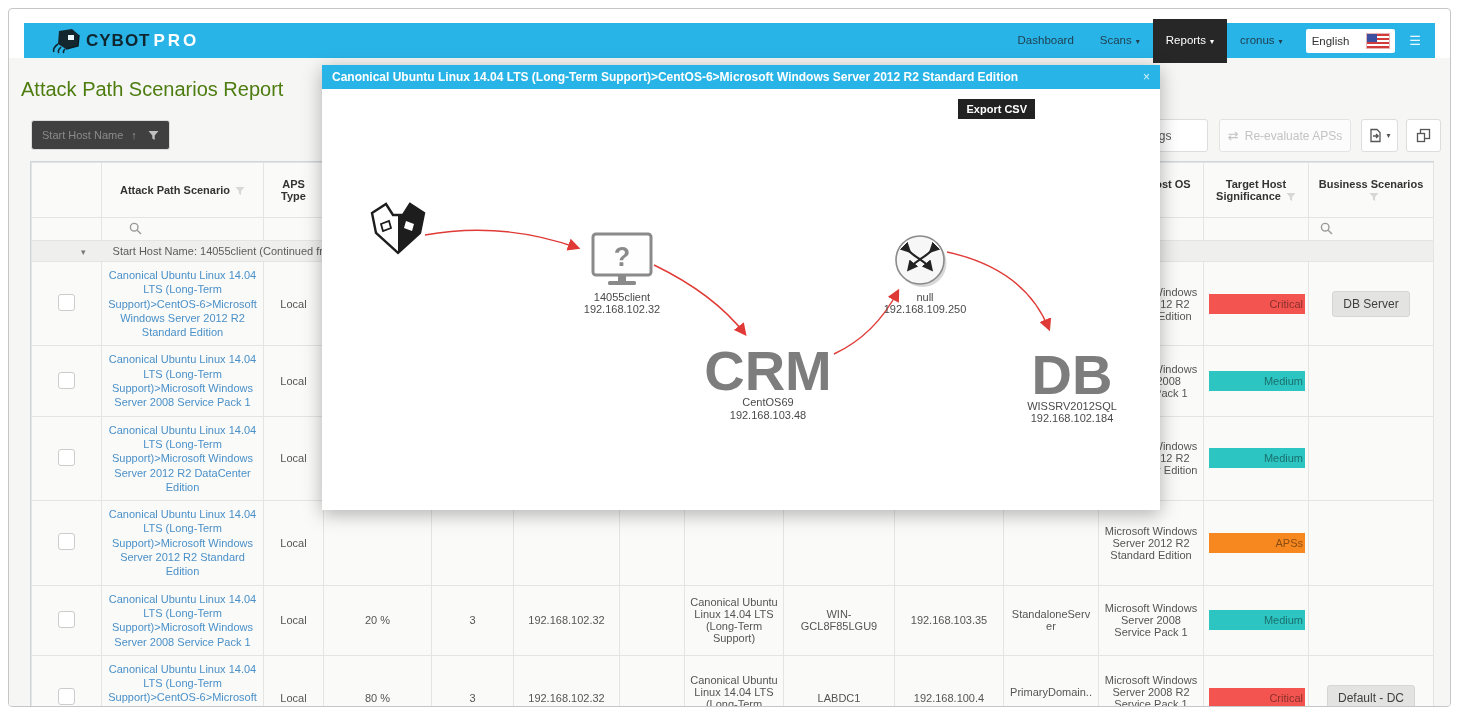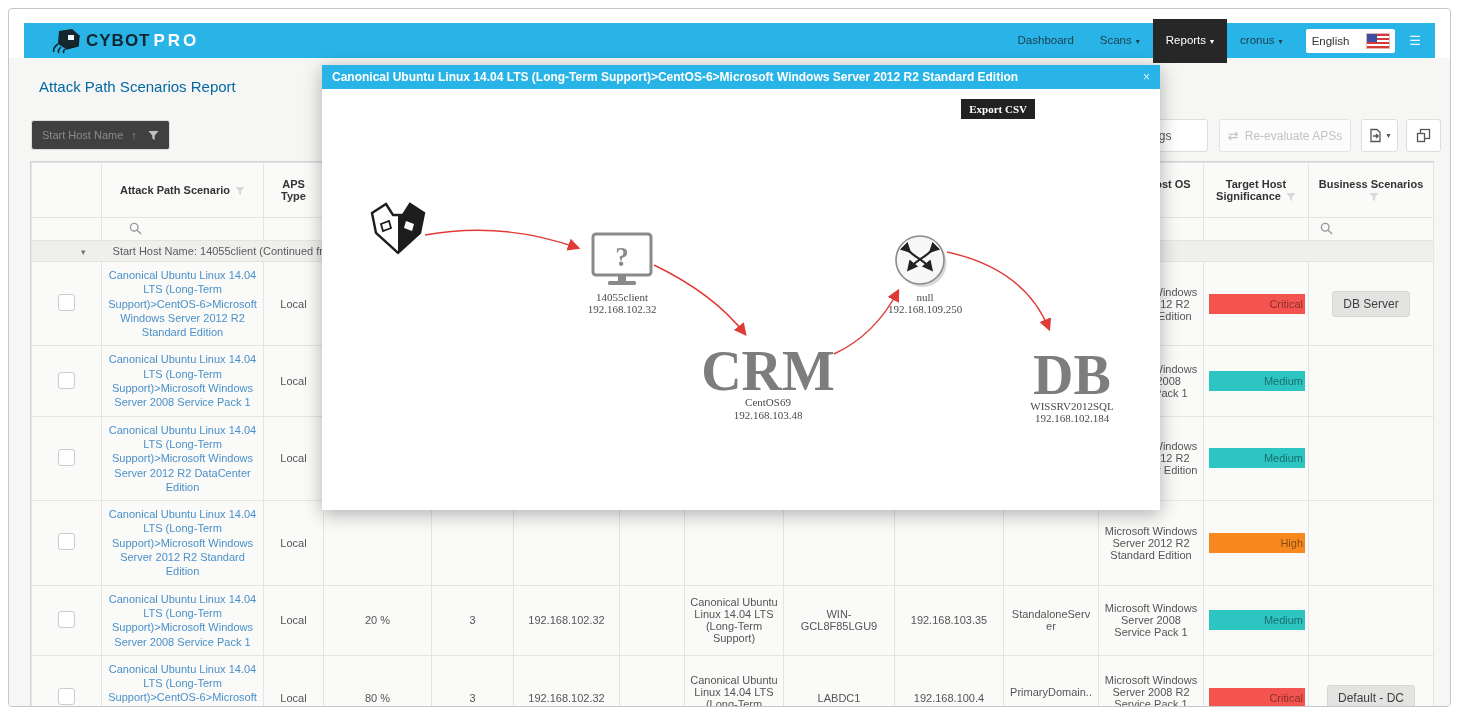--- a/index.html
+++ b/index.html
@@ -20,21 +20,21 @@
   .nav-item.active .caret{color:#fff;}
   .lang-box{background:#fff;border-radius:2px;height:24px;display:flex;align-items:center;
     padding:0 6px;margin:0 10px;cursor:pointer;gap:12px;}
   .lang-box .lang-label{font-size:11.5px;color:#333;margin-right:6px;}
   .flag{width:22px;height:14px;position:relative;display:inline-block;
     background:repeating-linear-gradient(#d23b3b 0 2px,#fff 2px 4px);outline:1px solid #e5b4b4;}
   .flag:before{content:"";position:absolute;left:0;top:0;width:10px;height:8px;background:#3c4fa0;}
   .hamburger{color:#e9f8ff;font-size:13px;padding:0 14px 0 4px;cursor:pointer;}
   
   .content{position:absolute;left:0;top:49px;width:1441px;height:648px;background:#f6f6f5;}
-  .page-title{position:absolute;left:30px;top:20px;font-size:15px;color:#0369a1;}
+  .page-title{position:absolute;left:12px;top:20px;font-size:20px;color:#4d7c0f;}
   .chip{position:absolute;left:22px;top:62px;height:28px;border:1px solid #ddd;border-radius:3px;
     background:#404040;display:flex;align-items:center;padding:0 10px;font-size:11px;color:#8b8b8b;cursor:pointer;}
   .chip .arrow{margin:0 6px 0 8px;color:#9a9a9a;font-size:11px;}
   .btn{position:absolute;top:61px;height:33px;border:1px solid #ddd;border-radius:3px;background:#fff;
     font-size:12px;color:#555;display:flex;align-items:center;justify-content:center;cursor:pointer;box-sizing:border-box;}
   .btn.disabled{color:#c3c3c3;border-color:#e3e3e3;background:#fcfcfc;cursor:default;}
   .btn .ico{margin-right:6px;font-size:13px;}
   
   .grid-wrap{position:absolute;left:21px;top:103px;width:1402px;border:1px solid #ccd6dc;
     border-bottom:3px solid #5d8fa9;background:#fafaf9;}
@@ -55,21 +55,21 @@
   .biz-chip{display:inline-block;background:#e3e3e2;border:1px solid #d6d6d5;border-radius:3px;
     padding:5px 10px;font-size:12px;color:#3f3f3f;cursor:pointer;}
   .mag{display:inline-block;}
   
   .modal{position:absolute;left:313px;top:56px;width:838px;height:445px;z-index:50;
     box-shadow:0 4px 18px rgba(0,0,0,0.3);background:#fff;}
   .modal-header{height:24px;background:#29b4e8;display:flex;align-items:center;}
   .modal-title{color:#fff;font-size:12px;font-weight:bold;margin-left:10px;white-space:nowrap;
     overflow:hidden;flex:1;}
   .modal-close{color:#d8f2fc;font-size:12px;padding:0 10px;cursor:pointer;}
-  .modal-body{position:relative;width:742px;height:421px;background:#fff;font-family:Liberation Serif, serif;}
+  .modal-body{position:relative;width:742px;height:421px;background:#fff;}
   .export-btn{position:absolute;top:10px;right:29px;background:#222;color:#fff;font-size:11px;
     font-weight:bold;padding:4px 8px;cursor:pointer;z-index:2;}
   .diagram{position:absolute;left:0;top:0;}
   .node-label{font-size:11px;fill:#4a4a4a;}
   .big-label{font-size:56px;font-weight:bold;fill:#7d7d7d;}
 </style>
 </head>
 <body>
 
 <div class="frame">
@@ -277,21 +277,21 @@
     <td>Local</td>
     <td></td>
     <td></td>
     <td></td>
     <td></td>
     <td></td>
     <td></td>
     <td></td>
     <td></td>
     <td>Microsoft Windows Server 2012 R2 Standard Edition</td>
-    <td><span class="sig-badge" style="background: rgb(246, 136, 31);">High</span></td>
+    <td><span class="sig-badge" style="background: rgb(246, 136, 31);">APSs</span></td>
     <td></td>
   </tr>
             <tr class="grid-row">
     <td><span class="cbx"></span></td>
     <td><a class="scen">Canonical Ubuntu Linux 14.04 LTS (Long-Term Support)&gt;Microsoft Windows Server 2008 Service Pack 1</a></td>
     <td>Local</td>
     <td>20 %</td>
     <td>3</td>
     <td>192.168.102.32</td>
     <td></td>

